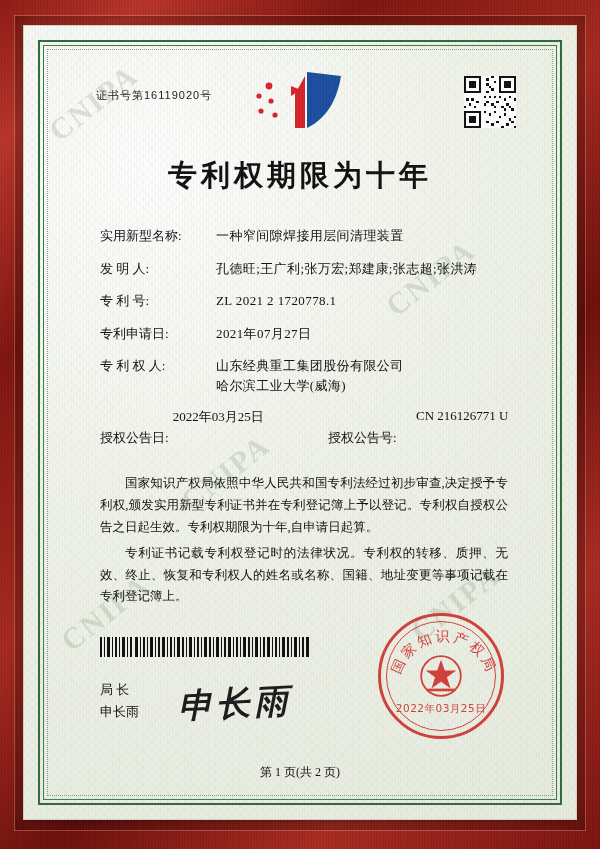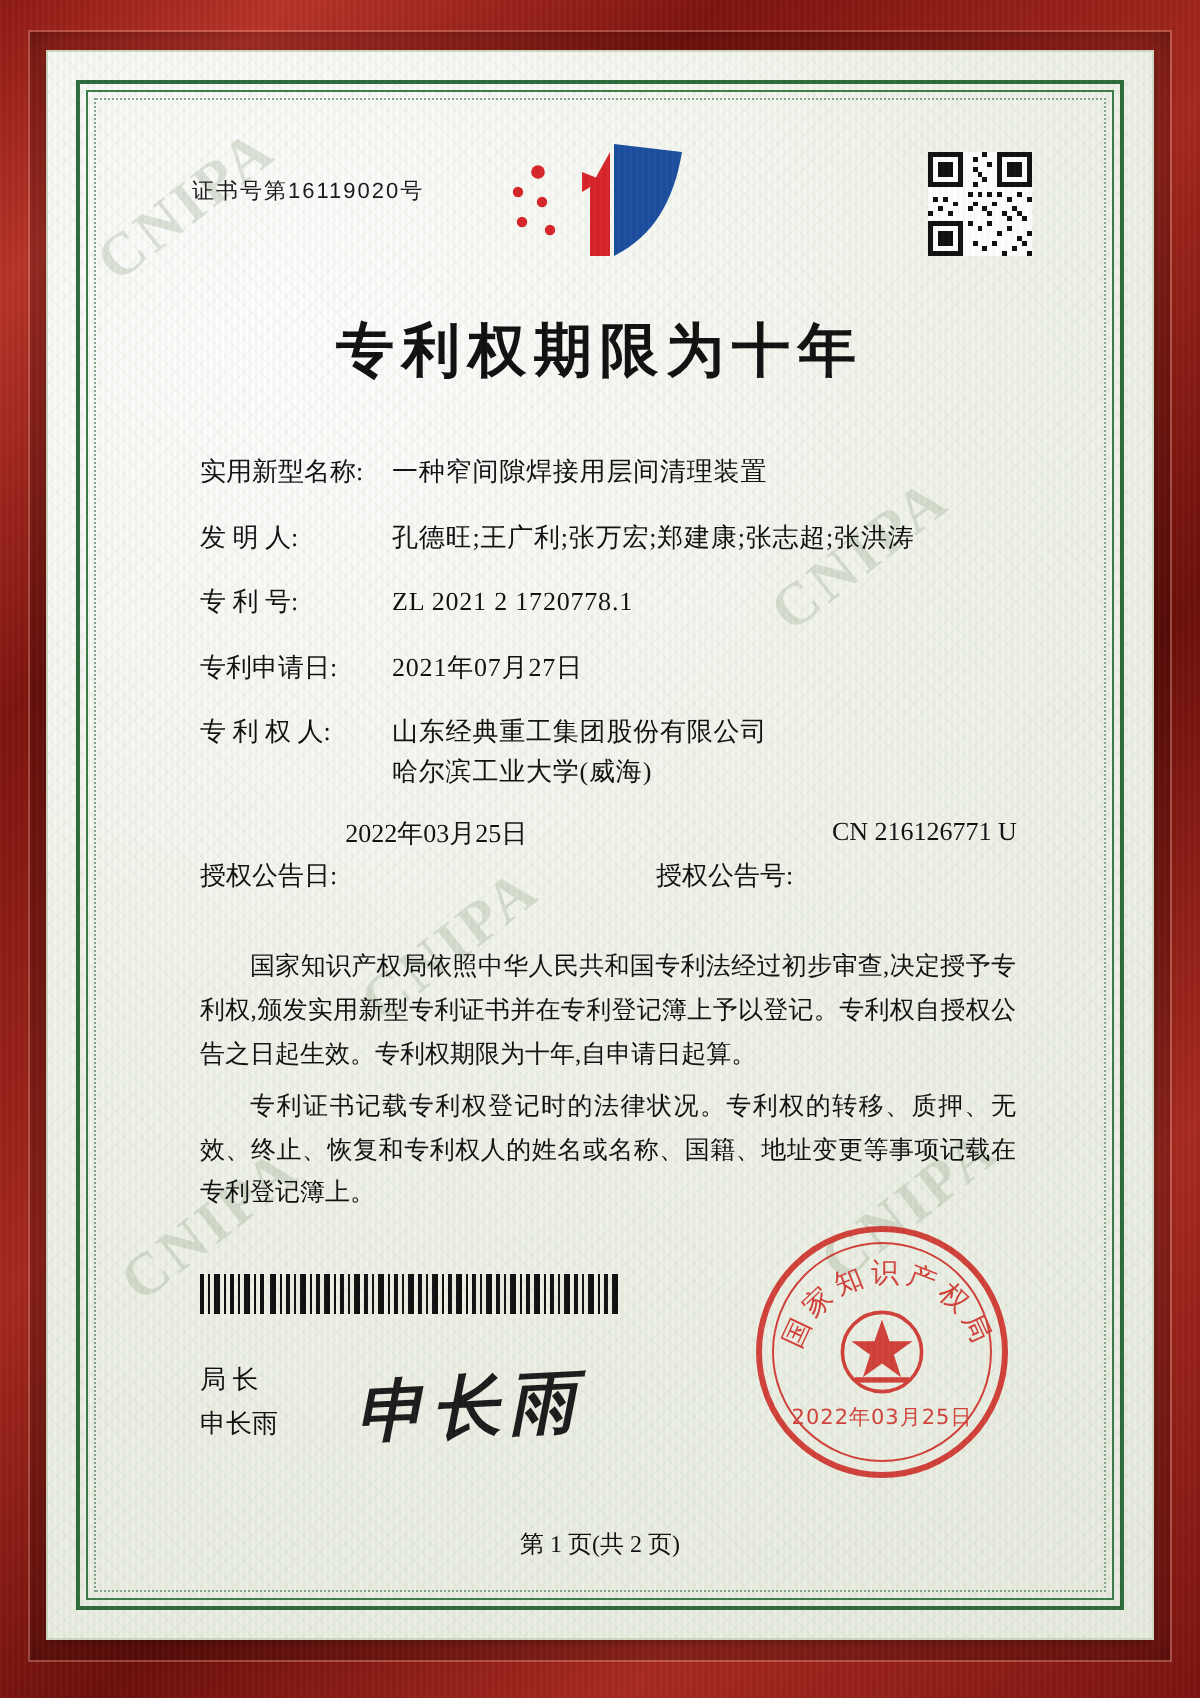--- a/index.html
+++ b/index.html
@@ -171,20 +171,21 @@
     padding-left: 30px;
     padding-right: 16px;
   }
   .field-row {
     display: flex;
     align-items: flex-start;
     margin-bottom: 13px;
     font-size: 13px;
     color: #111;
     line-height: 1.5;
+    gap: 20px;
   }
   .field-label {
     width: 96px;
     flex: 0 0 96px;
     letter-spacing: 0px;
     white-space: nowrap;
   }
   .field-value {
     flex: 1;
     letter-spacing: 0.4px;

